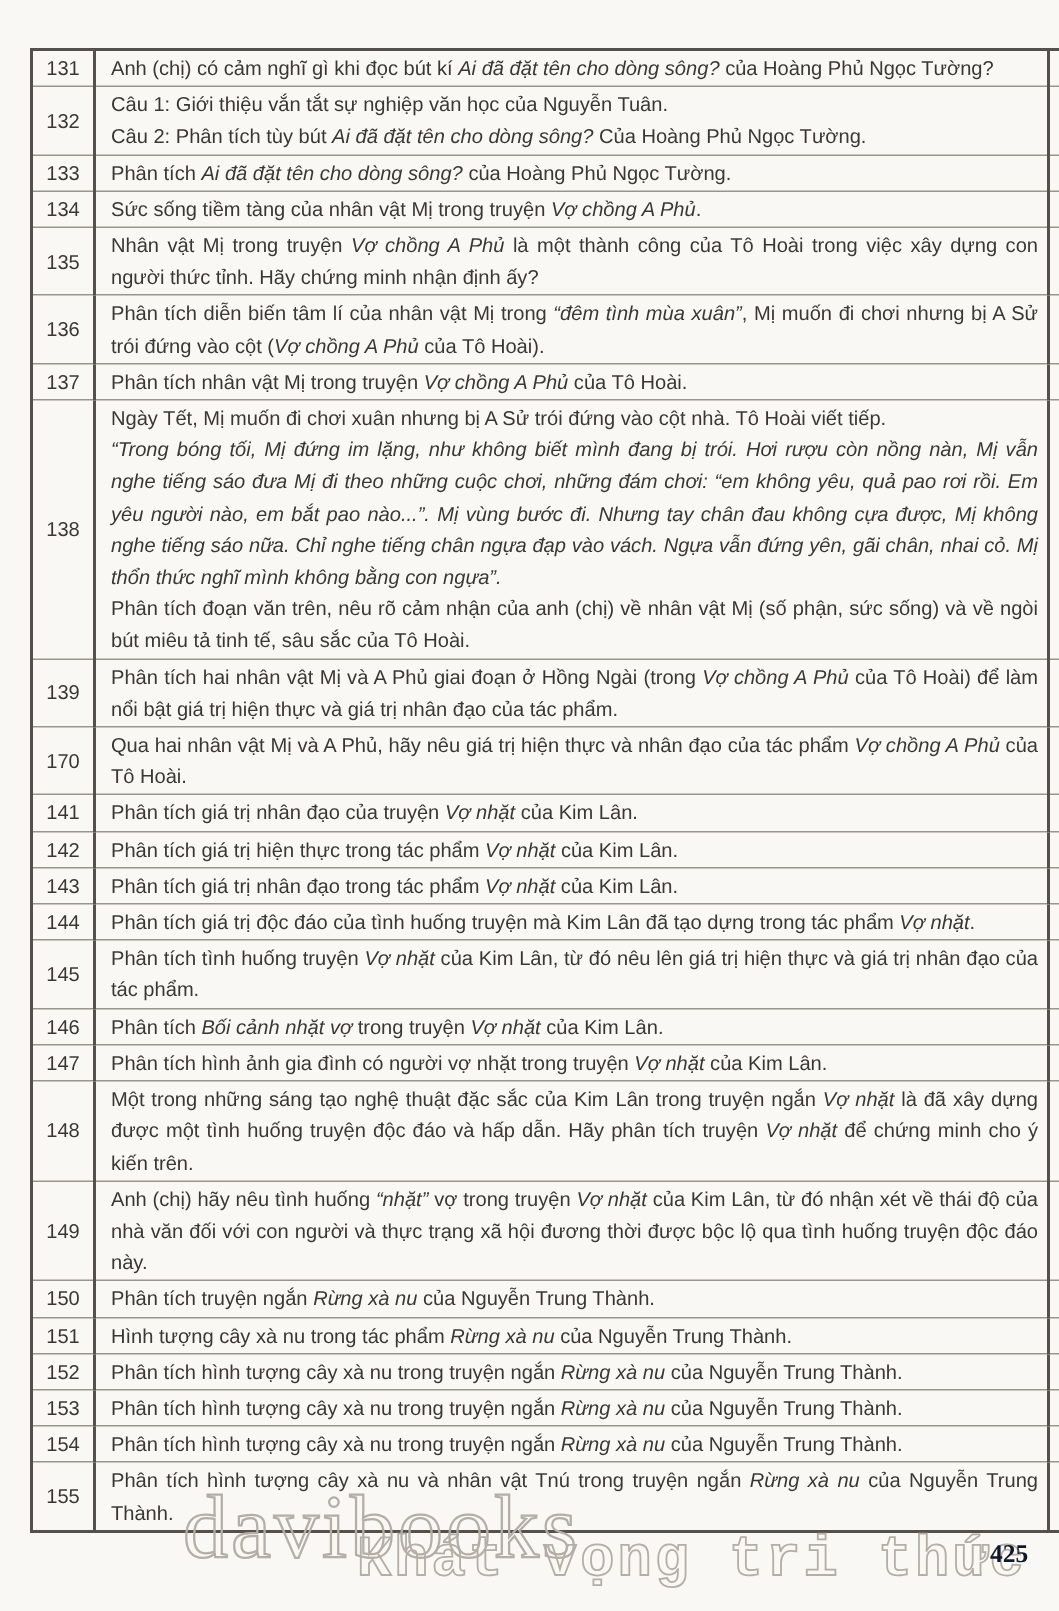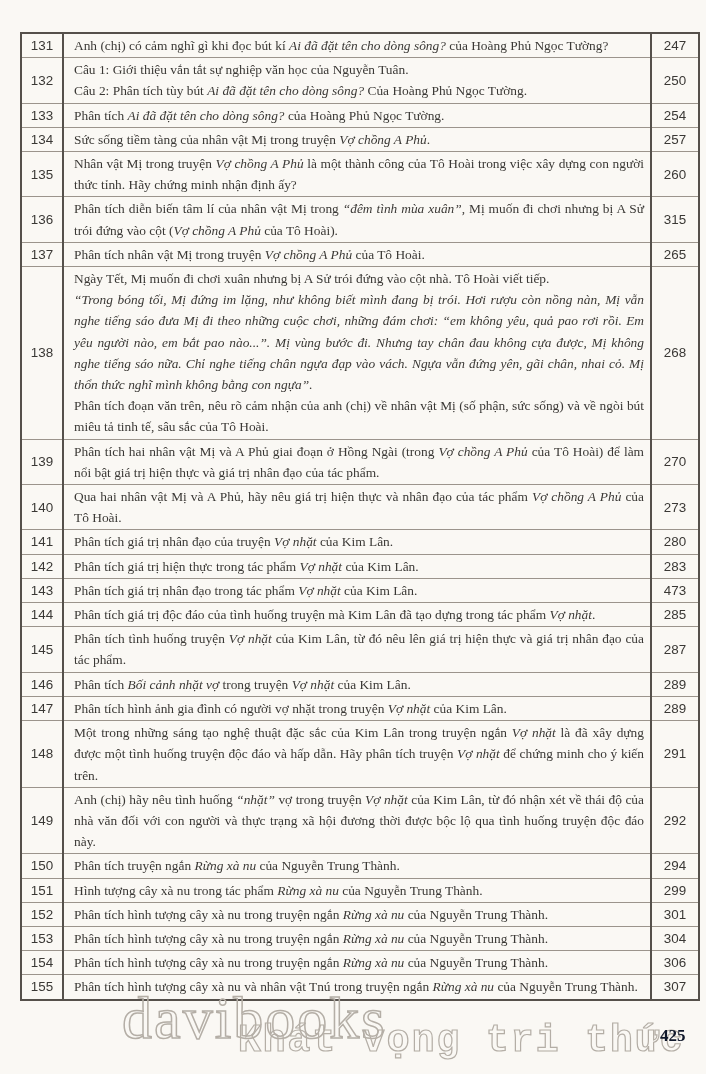--- a/index.html
+++ b/index.html
@@ -35,24 +35,23 @@
     font-size:13.4px;
     line-height:21.2px;
   }
   .toc-table tr:first-child td{border-top:none;}
   .col-no{
     width:42px;
     text-align:center;
     border-left:none !important;
   }
   .col-content{
-    width:588px;
+    width:636px;
     padding:1px 6px 1px 10px;
     text-align:justify;
-    font-family:Liberation Serif, serif;
   }
   .col-page{
     width:48px;
     text-align:center;
   }
   .it{font-style:italic;}
   .para{text-align:justify;}
   .watermark{position:absolute;pointer-events:none;}
   .wm-logo{
     left:122px; top:988px;
@@ -149,21 +148,21 @@
         <td class="col-page">268</td>
       </tr>
       <tr>
         <td class="col-no">139</td>
         <td class="col-content">
           <div class="para"><span>Phân tích hai nhân vật Mị và A Phủ giai đoạn ở Hồng Ngài (trong </span><span class="it">Vợ chồng A Phủ</span><span> của Tô Hoài) để làm nổi bật giá trị hiện thực và giá trị nhân đạo của tác phẩm.</span></div>
         </td>
         <td class="col-page">270</td>
       </tr>
       <tr>
-        <td class="col-no">140</td>
+        <td class="col-no">170</td>
         <td class="col-content">
           <div class="para"><span>Qua hai nhân vật Mị và A Phủ, hãy nêu giá trị hiện thực và nhân đạo của tác phẩm </span><span class="it">Vợ chồng A Phủ</span><span> của Tô Hoài.</span></div>
         </td>
         <td class="col-page">273</td>
       </tr>
       <tr>
         <td class="col-no">141</td>
         <td class="col-content">
           <div class="para"><span>Phân tích giá trị nhân đạo của truyện </span><span class="it">Vợ nhặt</span><span> của Kim Lân.</span></div>
         </td>

